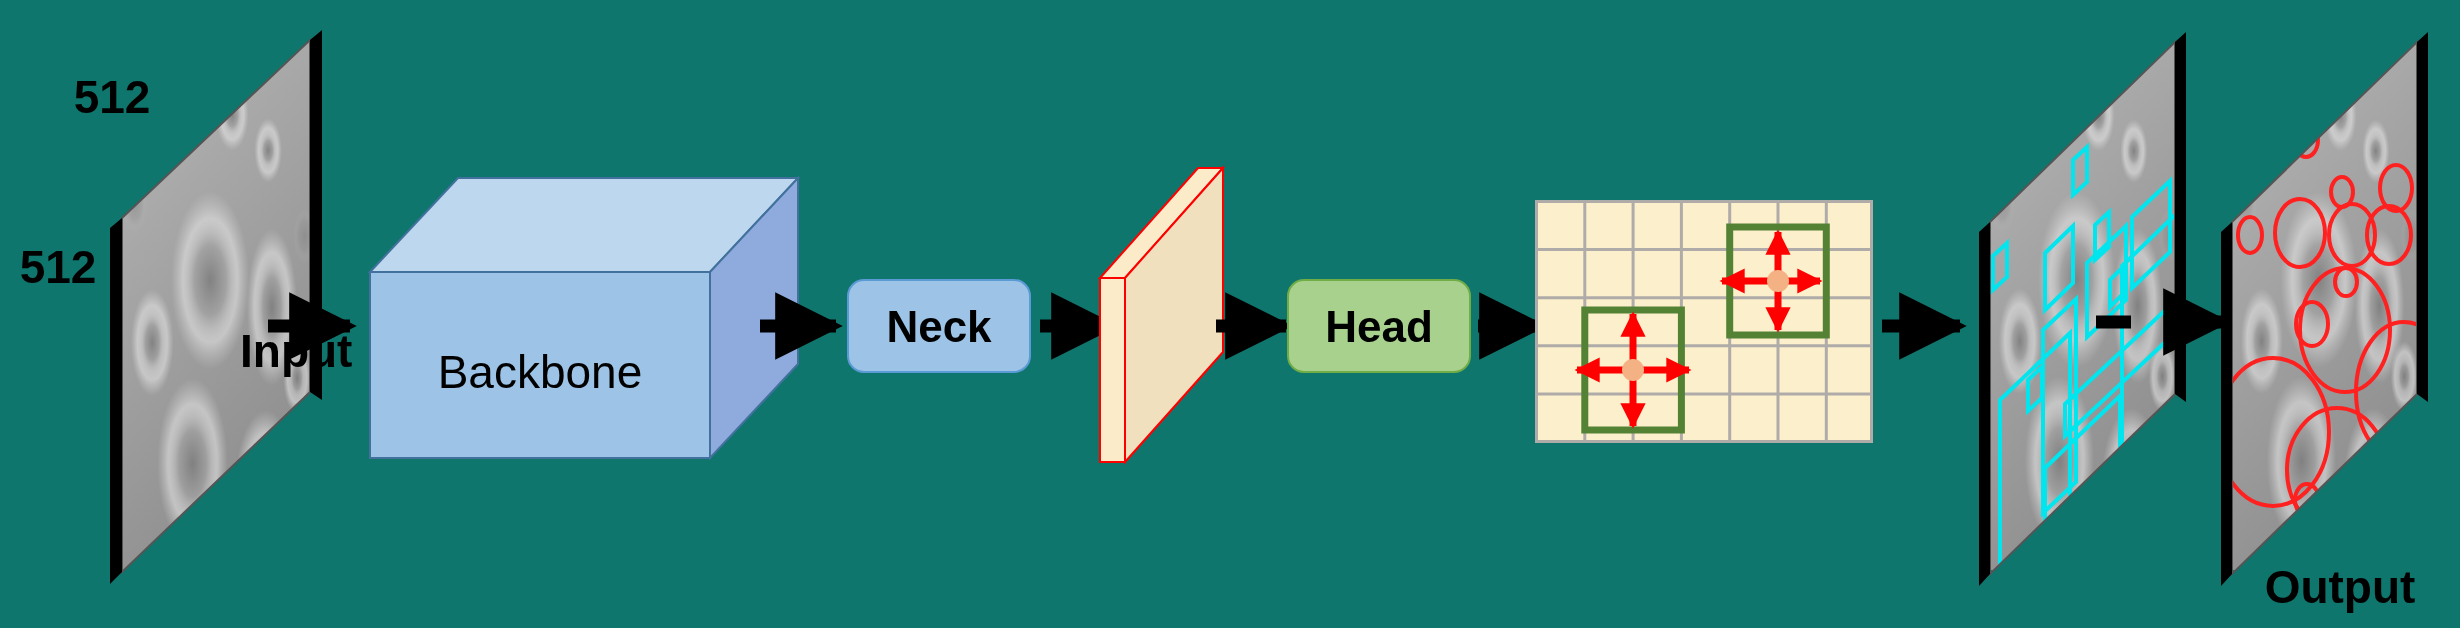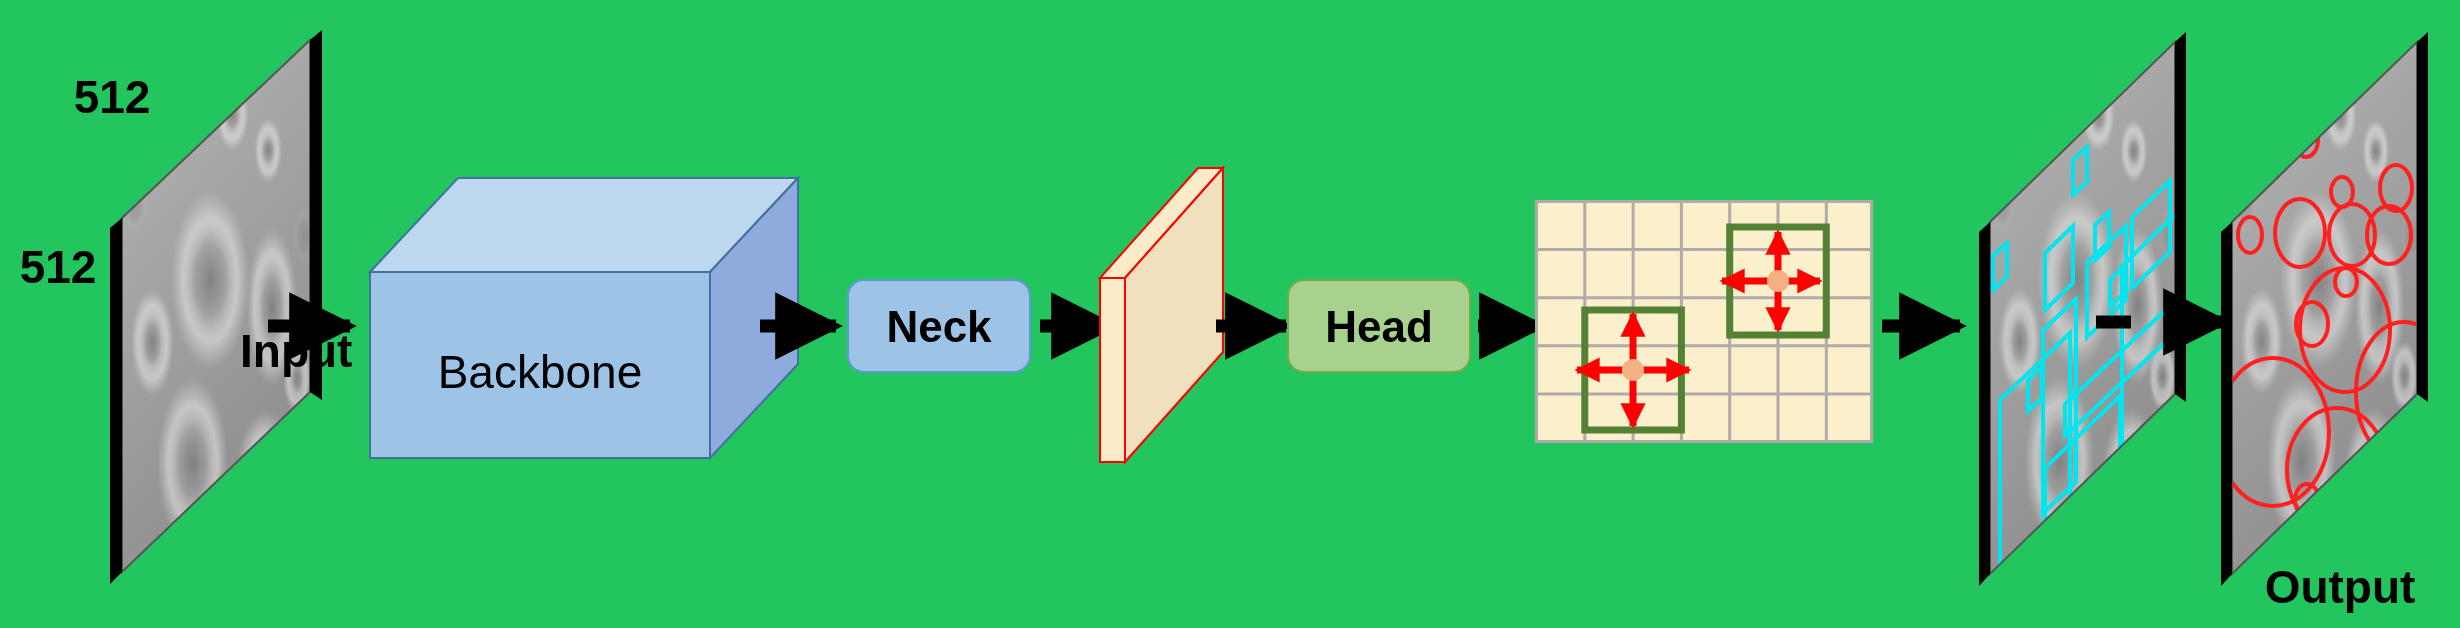--- a/index.html
+++ b/index.html
@@ -7,21 +7,21 @@
     padding: 0;
     background: #ffffff;
   }
   body {
     font-family: "Liberation Sans", sans-serif;
   }
   #stage {
     position: relative;
     width: 2460px;
     height: 628px;
-    background: #22c55e;
+    background: #0f766e;
     overflow: hidden;
   }
   #diagram-svg {
     position: absolute;
     left: 0;
     top: 0;
     width: 2460px;
     height: 628px;
     display: block;
   }

